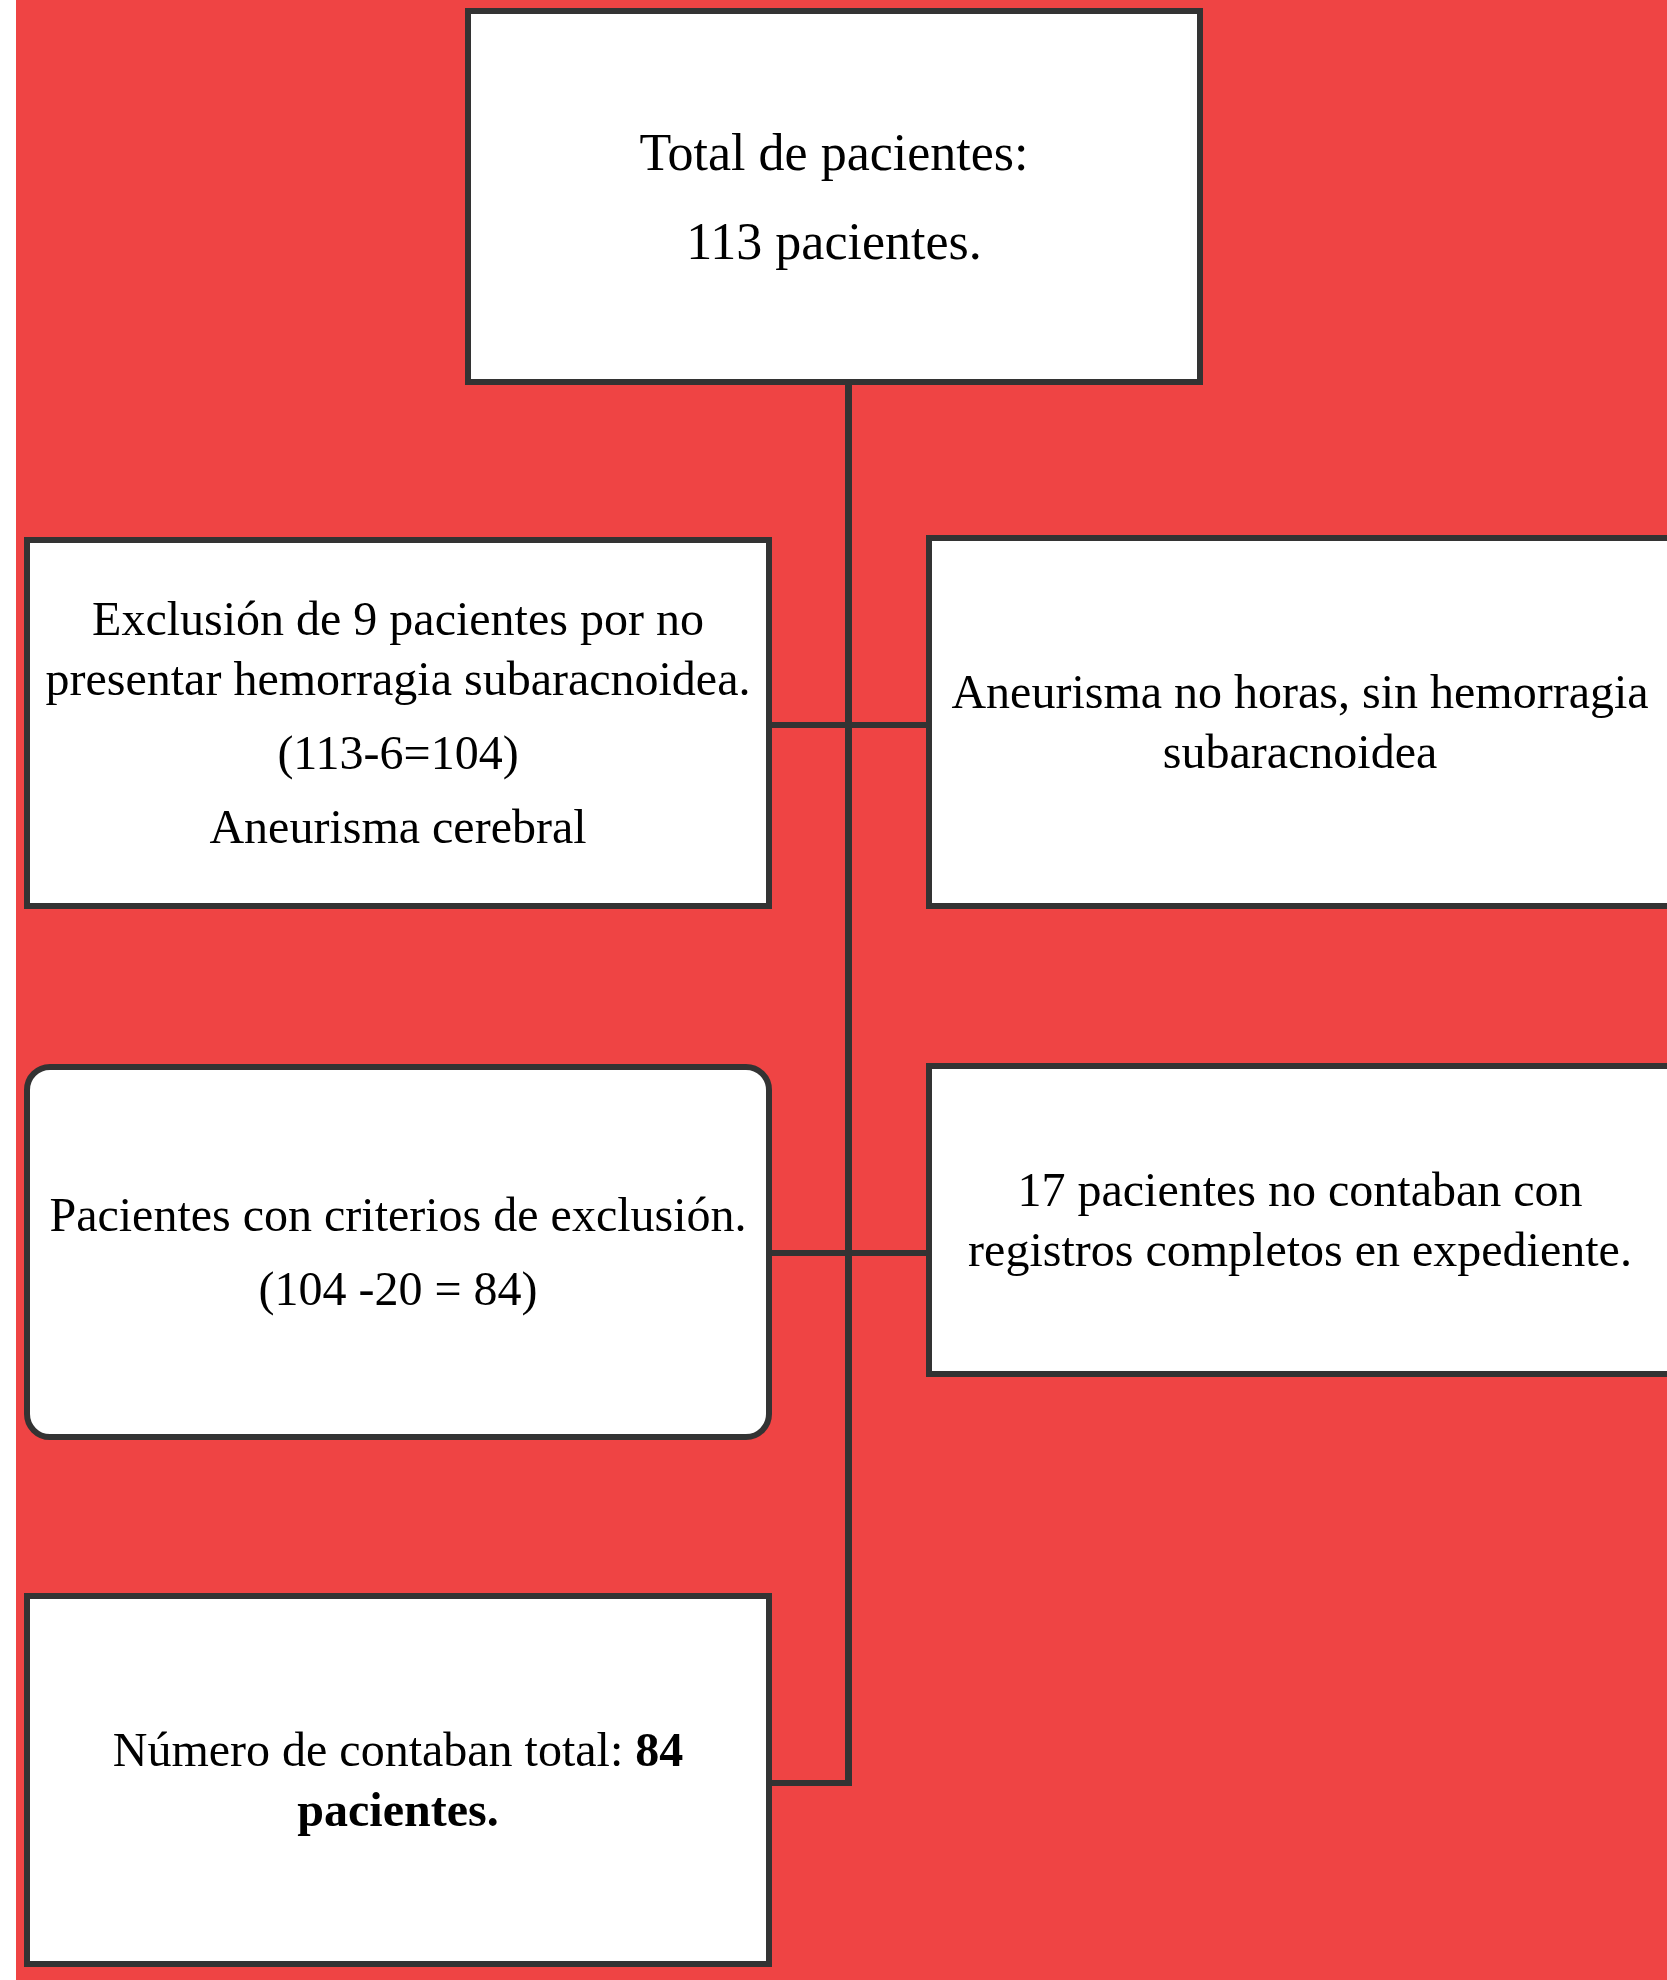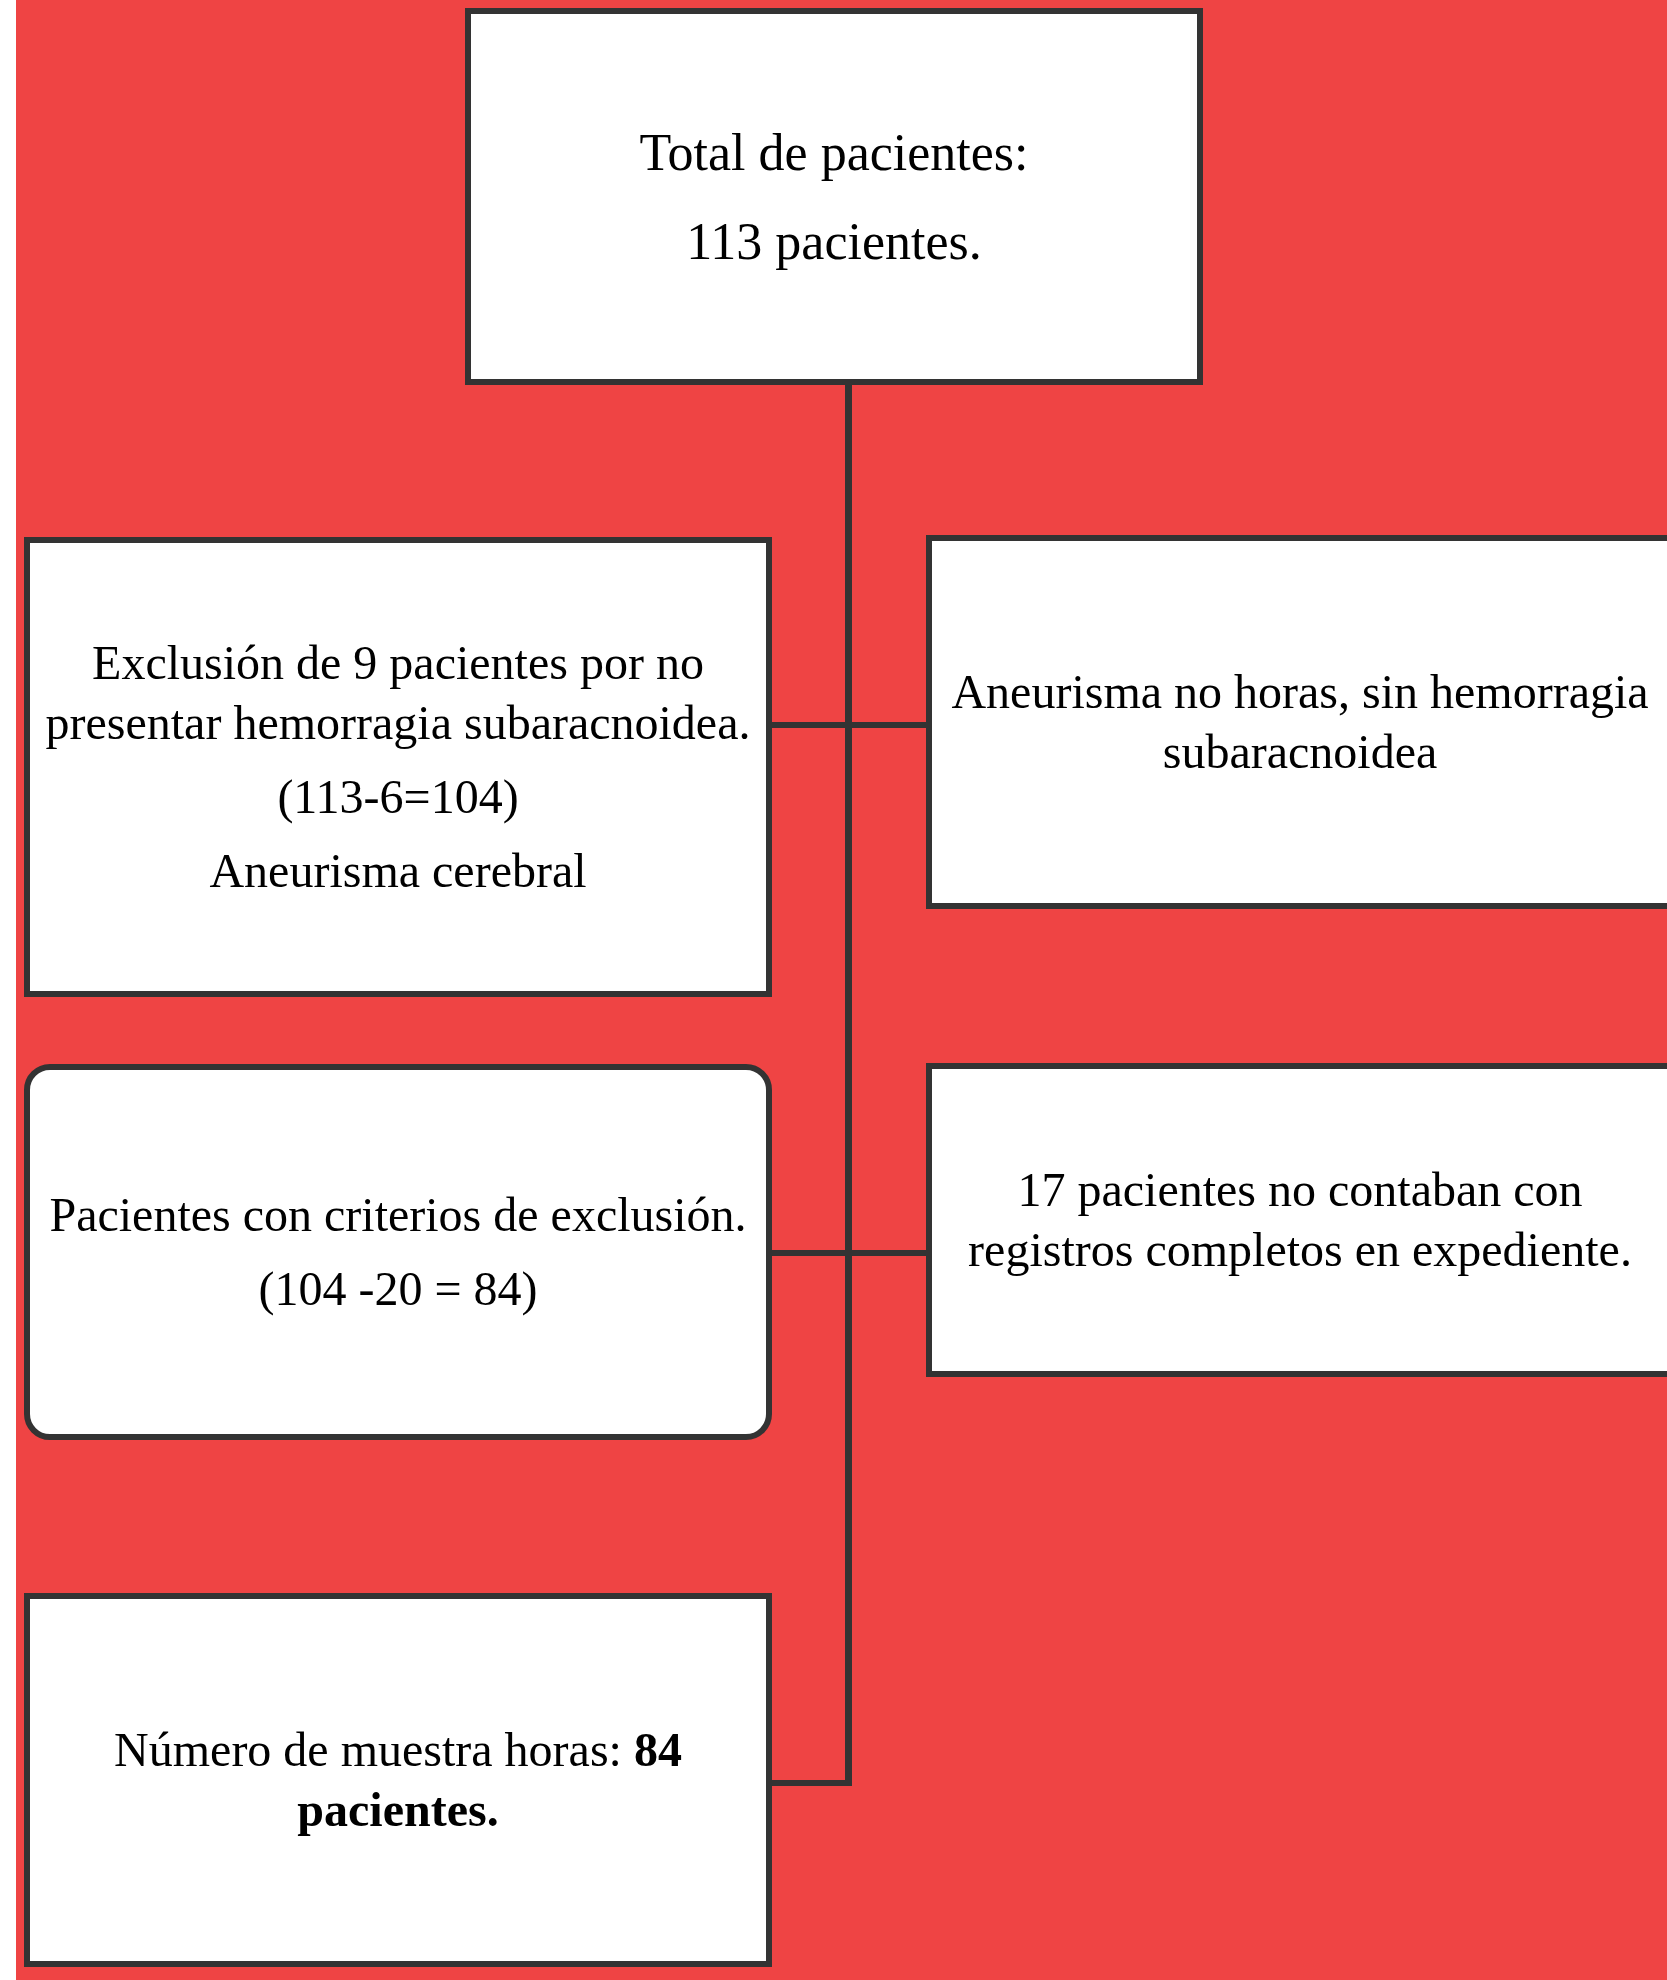--- a/index.html
+++ b/index.html
@@ -35,21 +35,21 @@
     margin: 7px 0;
   }
   .line {
     position: absolute;
     background: #333333;
   }
 
   
   #box-total        { left: 449px; top: 8px;    width: 738px; height: 377px; font-size: 52px; }
   #box-total p      { margin: 12px 0; }
-  #box-exclusion1   { left: 8px;   top: 537px;  width: 748px; height: 460px; }
+  #box-exclusion1   { left: 8px;   top: 537px;  width: 748px; height: 372px; }
   #box-reason1      { left: 910px; top: 535px;  width: 748px; height: 374px; }
   #box-exclusion2   { left: 8px;   top: 1064px; width: 748px; height: 376px; border-radius: 26px; }
   #box-reason2      { left: 910px; top: 1063px; width: 748px; height: 314px; }
   #box-final        { left: 8px;   top: 1593px; width: 748px; height: 374px; }
 
   
   #trunk-line       { left: 829px; top: 385px;  width: 7px;   height: 1401px; }
   #connector-row1   { left: 756px; top: 722px;  width: 154px; height: 6px; }
   #connector-row2   { left: 756px; top: 1250px; width: 154px; height: 6px; }
   #connector-final  { left: 756px; top: 1780px; width: 80px;  height: 6px; }
@@ -82,16 +82,16 @@
   <div class="box" id="box-exclusion2">
     <p>Pacientes con criterios de exclusión.</p>
     <p>(104 -20 = 84)</p>
   </div>
 
   <div class="box" id="box-reason2">
     <p>17 pacientes no contaban con registros completos en expediente.</p>
   </div>
 
   <div class="box" id="box-final">
-    <p><span>Número de muestra horas: </span><b>84 pacientes.</b></p>
+    <p><span>Número de contaban total: </span><b>84 pacientes.</b></p>
   </div>
 
 </div>
 
 </body></html>

